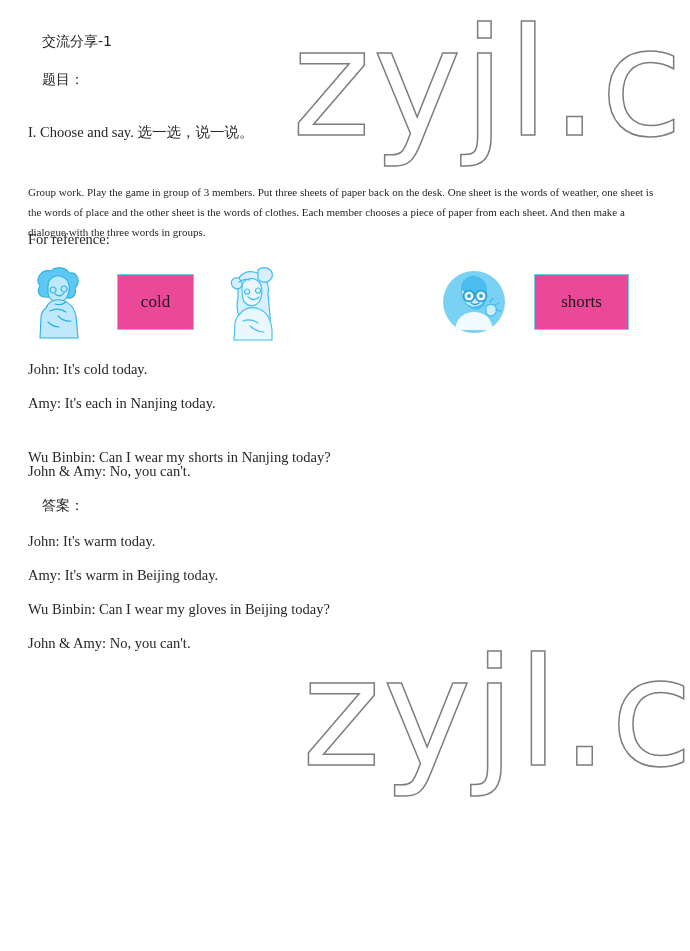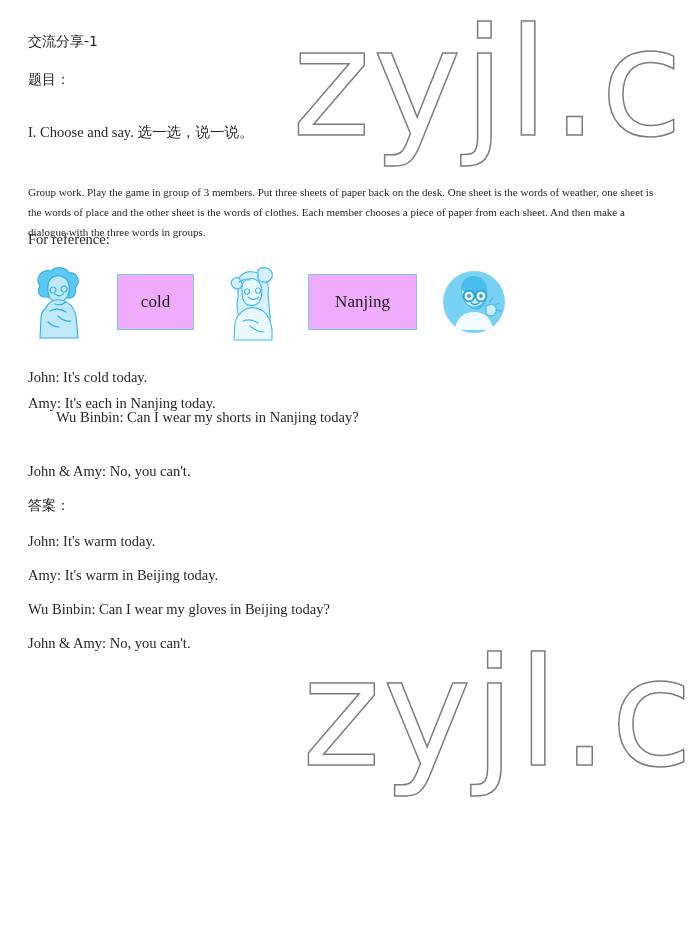--- a/index.html
+++ b/index.html
@@ -50,20 +50,21 @@
   .line {
     position: absolute;
     left: 28px;
     font-size: 14.5px;
     line-height: 18px;
     white-space: nowrap;
   }
   .cjk {
     font-family: "DejaVu Sans", "Liberation Sans", sans-serif;
     font-size: 14px;
+    margin-left: 14px;
   }
   .para {
     position: absolute;
     left: 28px;
     width: 634px;
     font-size: 11px;
     line-height: 20px;
     text-align: left;
     margin-top: 44px;
   }
@@ -73,21 +74,21 @@
     position: absolute;
     left: 28px;
     top: 266px;
     width: 634px;
     height: 80px;
   }
   .word-box {
     position: absolute;
     top: 8px;
     border: 1.3px solid #73cdf2;
-    background: #f0abfc;
+    background: #ec4899;
     display: flex;
     align-items: center;
     justify-content: center;
     font-family: "Liberation Serif", serif;
     font-size: 17px;
     color: #1a1a1a;
     box-sizing: border-box;
   }
   .char-art {
     position: absolute;
@@ -158,23 +159,20 @@
           <path d="M27 23 a2.6 2.6 0 1 0 0.1 0"></path>
           <path d="M38 22 a2.6 2.6 0 1 0 0.1 0"></path>
           <path d="M28 31 q6 5 11 0"></path>
           <path d="M23 55 q8 -3 15 2"></path>
           <path d="M30 60 q7 6 14 6"></path>
           <path d="M19 16 q5 -4 11 -2"></path>
         </g>
       </svg>
     </div>
 
-    <div class="word-box" style="left:280px; width:109px; height:56px;">
-      <span>Nanjing</span>
-    </div>
 
     <div class="char-art" style="left:414px; top:4px;">
       <svg width="64" height="64" viewBox="0 0 64 64" aria-hidden="true">
         <circle cx="32" cy="32" r="31" fill="#79d2f4"></circle>
         <path d="M13 60 C14 48 22 42 32 42 C42 42 50 48 51 60 Z" fill="#f2fbff"></path>
         <path d="M19 19 C19 10 27 5 33 6 C41 7 46 14 45 22 L44 30 C43 38 35 42 29 38 C22 34 19 27 19 19 Z" fill="#49bdee"></path>
         <path d="M20 20 C20 27 23 34 29 36 C35 38 42 34 43 27 L43 22 C38 26 27 26 20 20 Z" fill="#cdeffc"></path>
         <g fill="none" stroke="#2b9fd6" stroke-width="1.8">
           <circle cx="27" cy="26" r="5.4" fill="#ffffff" fill-opacity="0.75"></circle>
           <circle cx="39" cy="26" r="5.4" fill="#ffffff" fill-opacity="0.75"></circle>
@@ -187,25 +185,28 @@
         <path d="M29 33 q4 3 8 0" fill="none" stroke="#2b9fd6" stroke-width="1.4" stroke-linecap="round"></path>
         <path d="M44 36 C50 32 56 36 54 42 C52 47 46 47 44 43 Z" fill="#cdeffc" stroke="#49bdee" stroke-width="1.2"></path>
         <g fill="none" stroke="#49bdee" stroke-width="1.3" stroke-linecap="round">
           <path d="M48 32 l3 -4"></path>
           <path d="M53 35 l4 -2"></path>
           <path d="M54 40 l5 1"></path>
         </g>
       </svg>
     </div>
 
+    <div class="word-box" style="left:506px; width:95px; height:56px;">
+      <span>shorts</span>
+    </div>
   </div>
 
-  <div class="line" style="top:368px;">John: It's cold today.</div>
+  <div class="line" style="top:360px;">John: It's cold today.</div>
   <div class="line" style="top:394px;">Amy: It's each in Nanjing today.</div>
-  <div class="line" style="top:408px;margin-left:28px;">Wu Binbin: Can I wear my shorts in Nanjing today?</div>
+  <div class="line" style="top:448px;">Wu Binbin: Can I wear my shorts in Nanjing today?</div>
   <div class="line" style="top:462px;">John &amp; Amy: No, you can't.</div>
 
   <div class="line cjk" style="top:496px;">答案：</div>
 
   <div class="line" style="top:532px;">John: It's warm today.</div>
   <div class="line" style="top:566px;">Amy: It's warm in Beijing today.</div>
   <div class="line" style="top:600px;">Wu Binbin: Can I wear my gloves in Beijing today?</div>
   <div class="line" style="top:634px;">John &amp; Amy: No, you can't.</div>
 
 </div>

